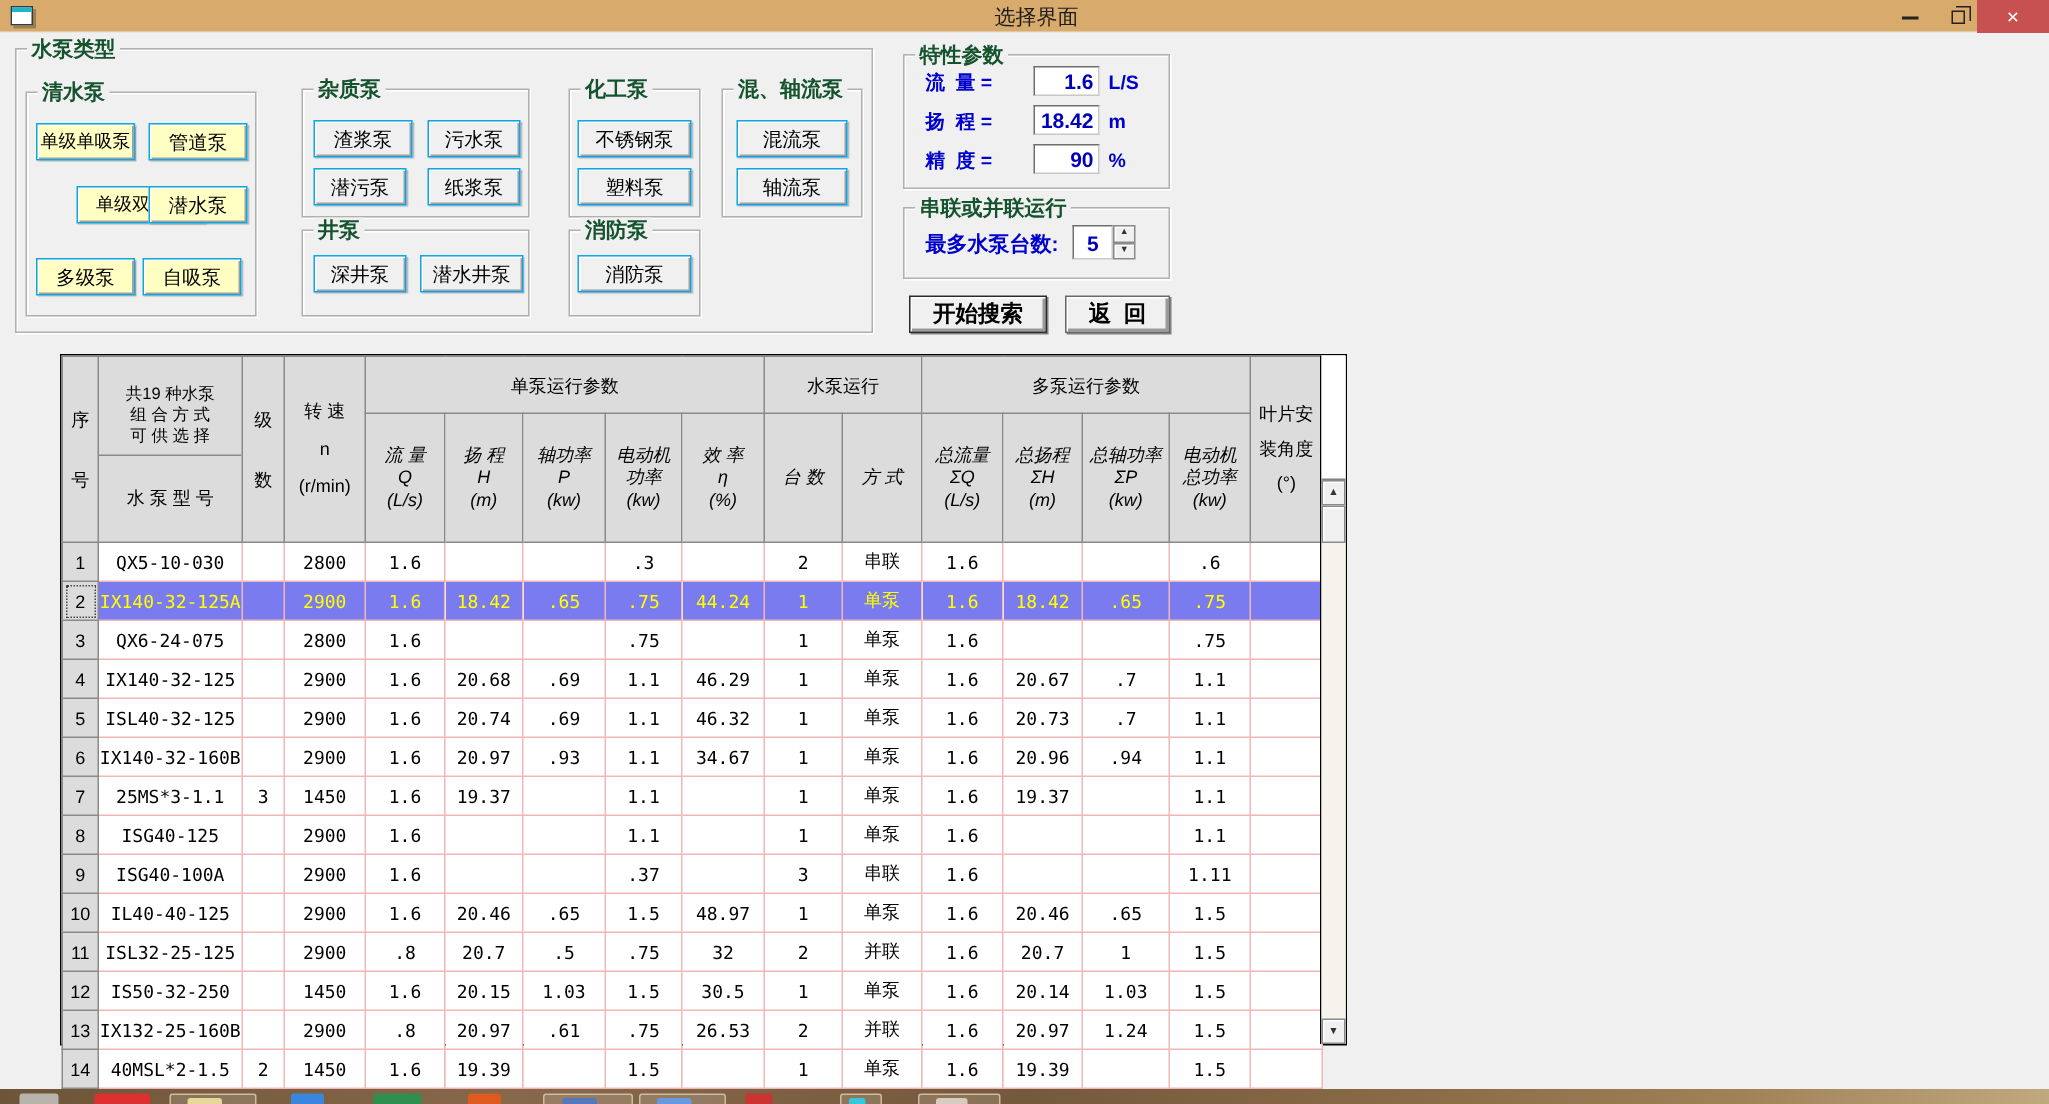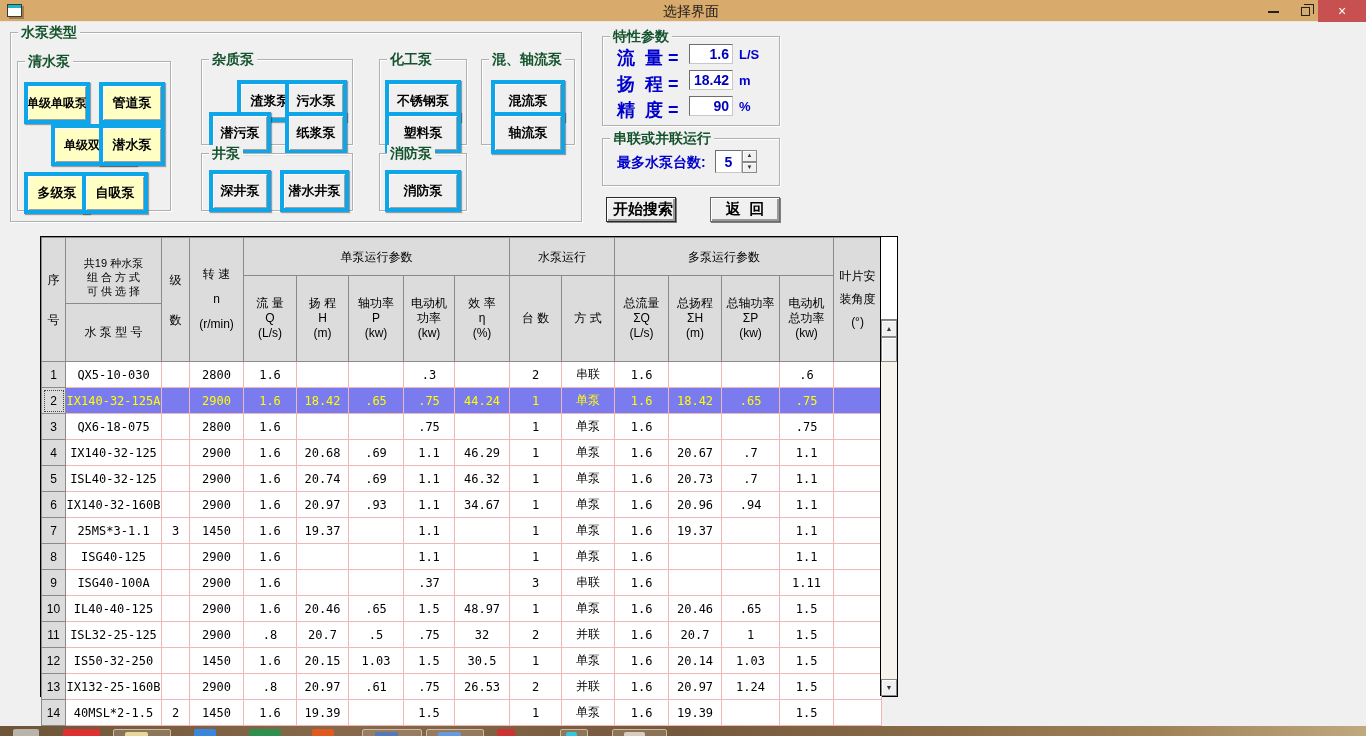--- a/index.html
+++ b/index.html
@@ -17,44 +17,44 @@
   #btn-min .bar { display:inline-block; width:11px; height:2px; background:#222; vertical-align:middle; }
   #btn-restore { right:46px; width:30px; }
   .restore-glyph { position:relative; display:inline-block; width:9px; height:9px; border:1px solid #222; background:#d8aa6b; vertical-align:middle; }
   .restore-glyph::before { content:""; position:absolute; left:2px; top:-4px; width:9px; height:9px; border:1px solid #222; border-bottom:none; border-left:none; }
   #btn-close { right:0; width:48px; background:#c75050; color:#fff; font-size:14px; line-height:22px; }
 
   
   .groupbox { position:absolute; border:1px solid #b0b0b0; box-shadow:1px 1px 0 #ffffff inset, 1px 1px 0 #ffffff; }
   .legend { position:absolute; top:-9px; left:7px; padding:0 3px; background:#f0f0f0; font-size:14px; font-weight:bold; color:#14532d; line-height:16px; white-space:nowrap; }
 
-  .btn { position:absolute; display:flex; align-items:center; justify-content:center; background:#f0f0f0; border:4px solid #0ea5e9; box-shadow:inset 1px 1px 0 #ffffff, inset -1px -1px 0 #a0a0a0, 1px 1px 1px rgba(0,0,0,.35); font-family:"Liberation Sans",sans-serif; font-size:13px; font-weight:bold; color:#000; padding:17px; cursor:pointer; white-space:nowrap; overflow:hidden; }
+  .btn { position:absolute; display:flex; align-items:center; justify-content:center; background:#f0f0f0; border:1px solid #0ea5e9; box-shadow:inset 1px 1px 0 #ffffff, inset -1px -1px 0 #a0a0a0, 1px 1px 1px rgba(0,0,0,.35); font-family:"Liberation Sans",sans-serif; font-size:13px; font-weight:normal; color:#000; padding:0; cursor:pointer; white-space:nowrap; overflow:hidden; }
   .btn.yellow { background:#ffffc4; }
 
   
   .param-row { position:absolute; height:22px; }
-  .param-label { position:absolute; left:0; top:2px; font-size:18px; font-weight:bold; color:#0000cc; white-space:pre; }
+  .param-label { position:absolute; left:0; top:2px; font-size:13px; font-weight:bold; color:#0000cc; white-space:pre; }
   .param-field { position:absolute; width:44px; height:20px; background:#fff; border:1px solid #6e6e6e; border-right-color:#c8c8c8; border-bottom-color:#c8c8c8; color:#0000bb; font-weight:bold; font-size:14px; text-align:right; padding:0 3px 0 0; font-family:"Liberation Sans",sans-serif; }
   .param-unit { position:absolute; top:3px; font-size:13px; font-weight:bold; color:#0000cc; }
 
   .spinner { position:absolute; width:15px; height:23px; display:flex; flex-direction:column; }
   .spin-btn { flex:1; background:#f0f0f0; border:1px solid #8a8a8a; box-shadow:inset 1px 1px 0 #fff; font-size:6px; line-height:9px; text-align:center; color:#333; padding:0; cursor:pointer; }
 
   .action-btn { position:absolute; height:25px; background:#f0f0f0; border:1px solid #2a2a2a; box-shadow:inset 1px 1px 0 #ffffff, inset -2px -2px 0 #9a9a9a, 1px 1px 0 #808080; font-size:15px; font-weight:bold; color:#000; cursor:pointer; white-space:pre; }
 
   
   #grid-wrap { position:absolute; left:40px; top:236px; width:858px; height:461px; border:1px solid #000; background:#ffffff; }
   table.grid { border-collapse:collapse; table-layout:fixed; width:841px; }
   .grid th, .grid td { padding:0; overflow:hidden; }
   .grid thead th { background:#dcdcdc; border:1px solid #8a8a8a; font-weight:normal; font-size:12px; color:#000; text-align:center; vertical-align:middle; white-space:pre-line; }
   .h1 .group-h { height:25px; line-height:22px; }
   th.two-line { line-height:40px; }
   th.speed-h { line-height:25px; }
   th.blade-h { line-height:23px; }
-  .h2 th { height:56px; line-height:15px; }
+  .h2 th { height:56px; line-height:15px;font-style:italic; }
   th.model-h { padding:0; }
   .model-note { height:52px; border-bottom:1px solid #8a8a8a; font-size:11px; line-height:14px; padding-top:4px; white-space:pre-line; }
   .model-label { height:29px; line-height:28px; font-size:12px; }
   .grid tbody th.rownum { background:#dcdcdc; border:1px solid #8a8a8a; font-weight:normal; font-size:12px; height:26px; }
   .grid tbody td { background:#fff; border:1px solid #f2b6b6; font-size:12px; text-align:center; height:26px; color:#000; font-family:"DejaVu Sans Mono","Liberation Sans",sans-serif; }
   .grid tbody tr.sel td { background:#7b7bf0; color:#ffff00; }
   .grid tbody tr.sel th.rownum { outline:1px dotted #444; outline-offset:-3px; }
 
   
   #vscroll { position:absolute; top:0; right:0; width:17px; height:459px; display:flex; flex-direction:column; border-left:1px solid #000; background:#f5f3ec; }
@@ -86,26 +86,26 @@
   <div class="groupbox" style="left:10px;top:32px;width:572px;height:190px;">
     <span class="legend">水泵类型</span>
 
     <div class="groupbox" style="left:6px;top:28px;width:154px;height:150px;">
       <span class="legend">清水泵</span>
       <button class="btn yellow" style="left:6px;top:20px;width:66px;height:25px;font-size:12px;">单级单吸泵</button>
       <button class="btn yellow" style="left:81px;top:20px;width:66px;height:25px;">管道泵</button>
       <button class="btn yellow" style="left:6px;top:62px;width:86px;height:25px;font-size:12px;margin-left:27px;">单级双吸泵</button>
       <button class="btn yellow" style="left:81px;top:62px;width:66px;height:25px;">潜水泵</button>
       <button class="btn yellow" style="left:6px;top:110px;width:66px;height:25px;">多级泵</button>
-      <button class="btn yellow" style="left:64px;top:110px;width:66px;height:25px;">自吸泵</button>
+      <button class="btn yellow" style="left:77px;top:110px;width:66px;height:25px;">自吸泵</button>
     </div>
 
     <div class="groupbox" style="left:190px;top:26px;width:152px;height:86px;">
       <span class="legend">杂质泵</span>
-      <button class="btn" style="left:7px;top:20px;width:66px;height:25px;margin-left:28px;">渣浆泵</button>
+      <button class="btn" style="left:7px;top:20px;width:66px;height:25px;">渣浆泵</button>
       <button class="btn" style="left:83px;top:20px;width:62px;height:25px;">污水泵</button>
       <button class="btn" style="left:7px;top:52px;width:62px;height:25px;">潜污泵</button>
       <button class="btn" style="left:83px;top:52px;width:62px;height:25px;">纸浆泵</button>
     </div>
 
     <div class="groupbox" style="left:368px;top:26px;width:88px;height:86px;">
       <span class="legend">化工泵</span>
       <button class="btn" style="left:5px;top:20px;width:76px;height:25px;">不锈钢泵</button>
       <button class="btn" style="left:5px;top:52px;width:76px;height:25px;">塑料泵</button>
     </div>
@@ -151,21 +151,21 @@
   <div class="groupbox" style="left:602px;top:138px;width:178px;height:48px;">
     <span class="legend">串联或并联运行</span>
     <span class="param-label" style="left:14px;top:15px;position:absolute;font-size:14px;">最多水泵台数:</span>
     <input class="param-field" style="left: 112px; top: 11px; position: absolute; width: 27px; height: 23px; text-align: center; padding: 0px;" value="5">
     <div class="spinner" style="left:139px;top:11px;">
       <button class="spin-btn">▲</button>
       <button class="spin-btn">▼</button>
     </div>
   </div>
 
-  <button class="action-btn" style="left:606px;top:197px;width:70px;">开始搜索</button>
+  <button class="action-btn" style="left:606px;top:197px;width:92px;">开始搜索</button>
   <button class="action-btn" style="left:710px;top:197px;width:70px;border-color:#6a6a6a;">返  回</button>
 
   <div id="grid-wrap">
     <table class="grid">
       <colgroup>
         <col style="width:24px">
           <col style="width:96px">
           <col style="width:28px">
           <col style="width:54px">
         <col style="width:53px">
@@ -267,21 +267,21 @@
             <td>1</td>
             <td>单泵</td>
             <td>1.6</td>
             <td>18.42</td>
             <td>.65</td>
             <td>.75</td>
             <td></td>
           </tr>
           <tr>
             <th class="rownum">3</th>
-            <td>QX6-18-075</td>
+            <td>QX6-24-075</td>
             <td></td>
             <td>2800</td>
             <td>1.6</td>
             <td></td>
             <td></td>
             <td>.75</td>
             <td></td>
             <td>1</td>
             <td>单泵</td>
             <td>1.6</td>

